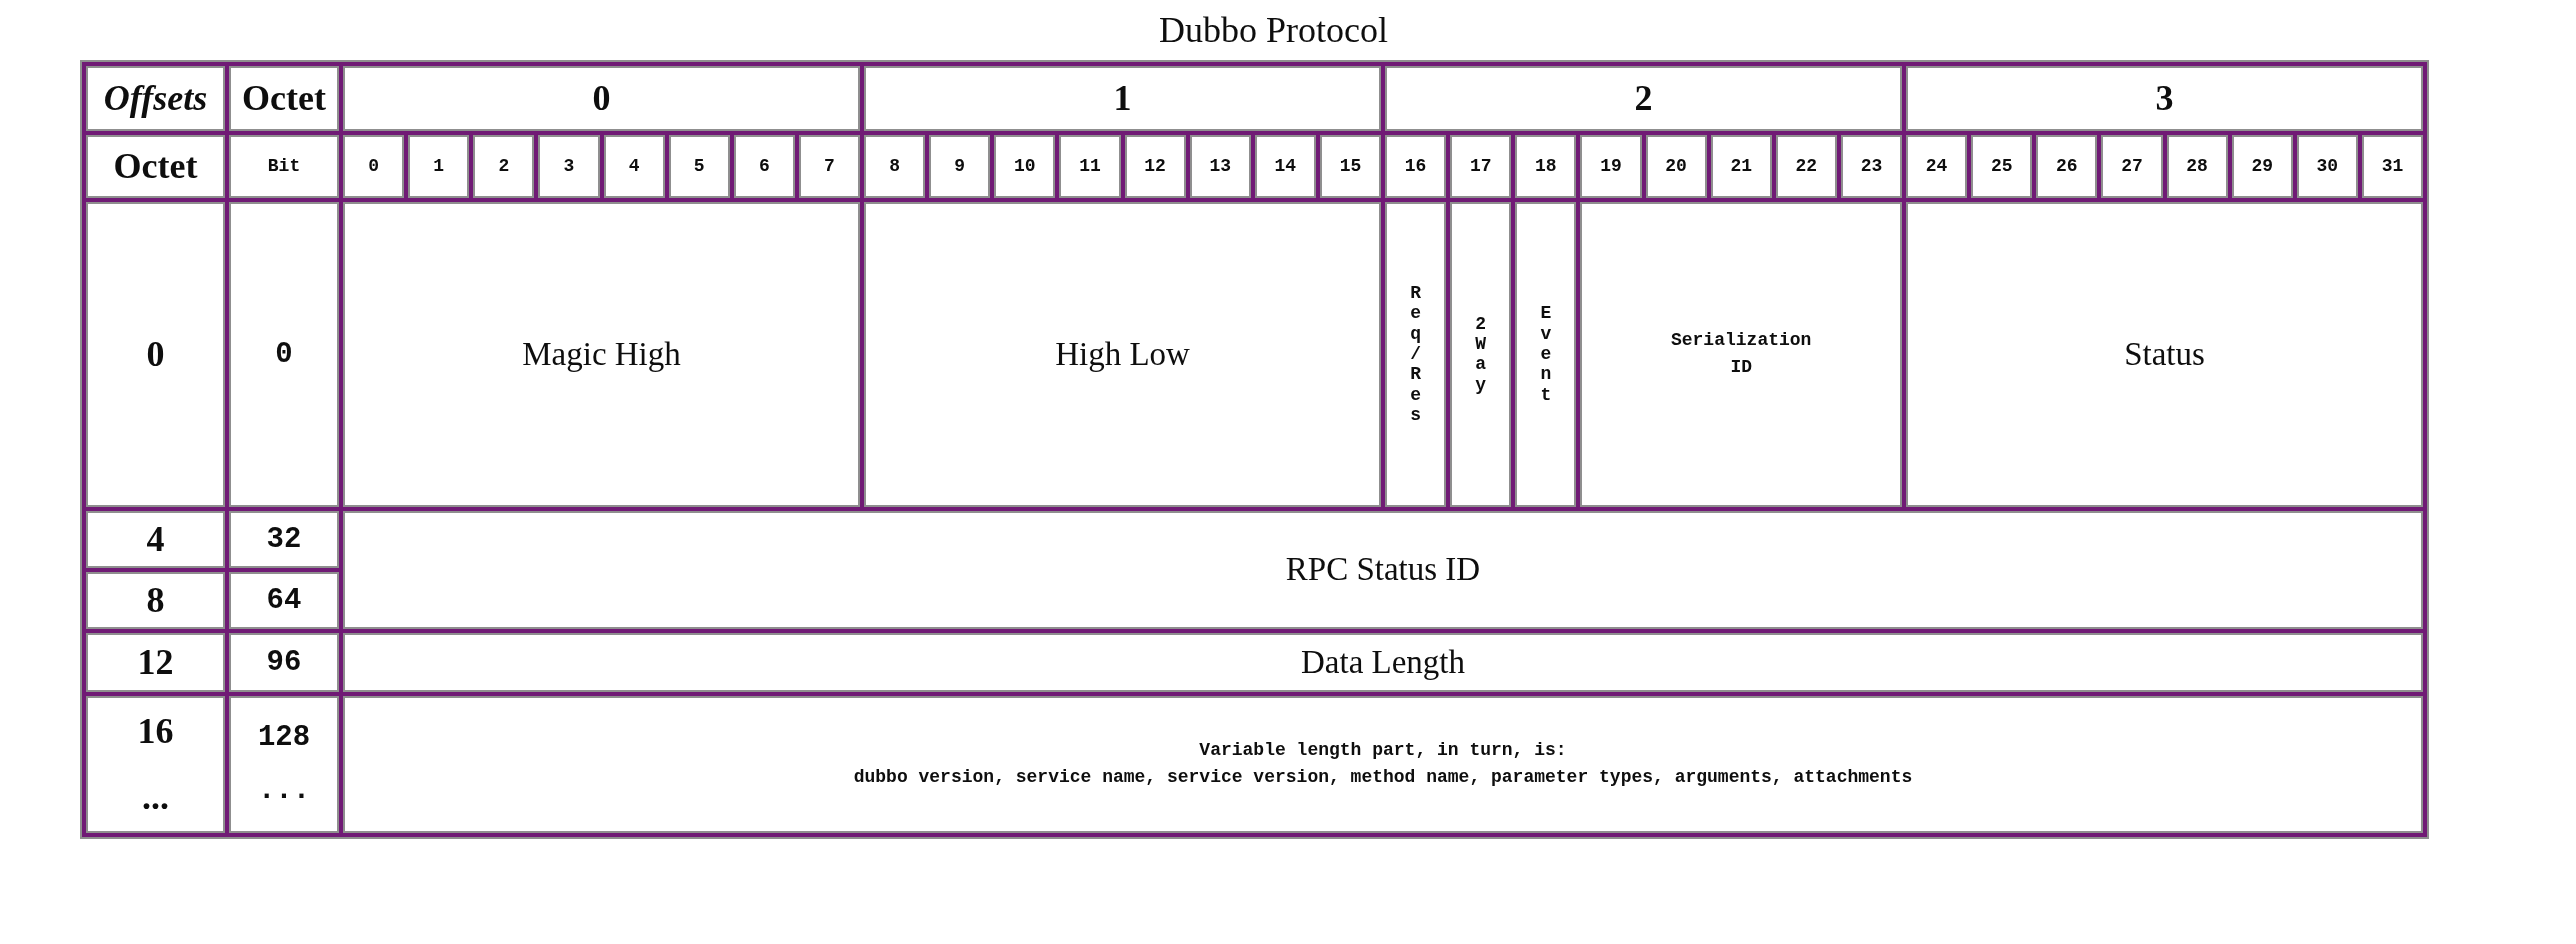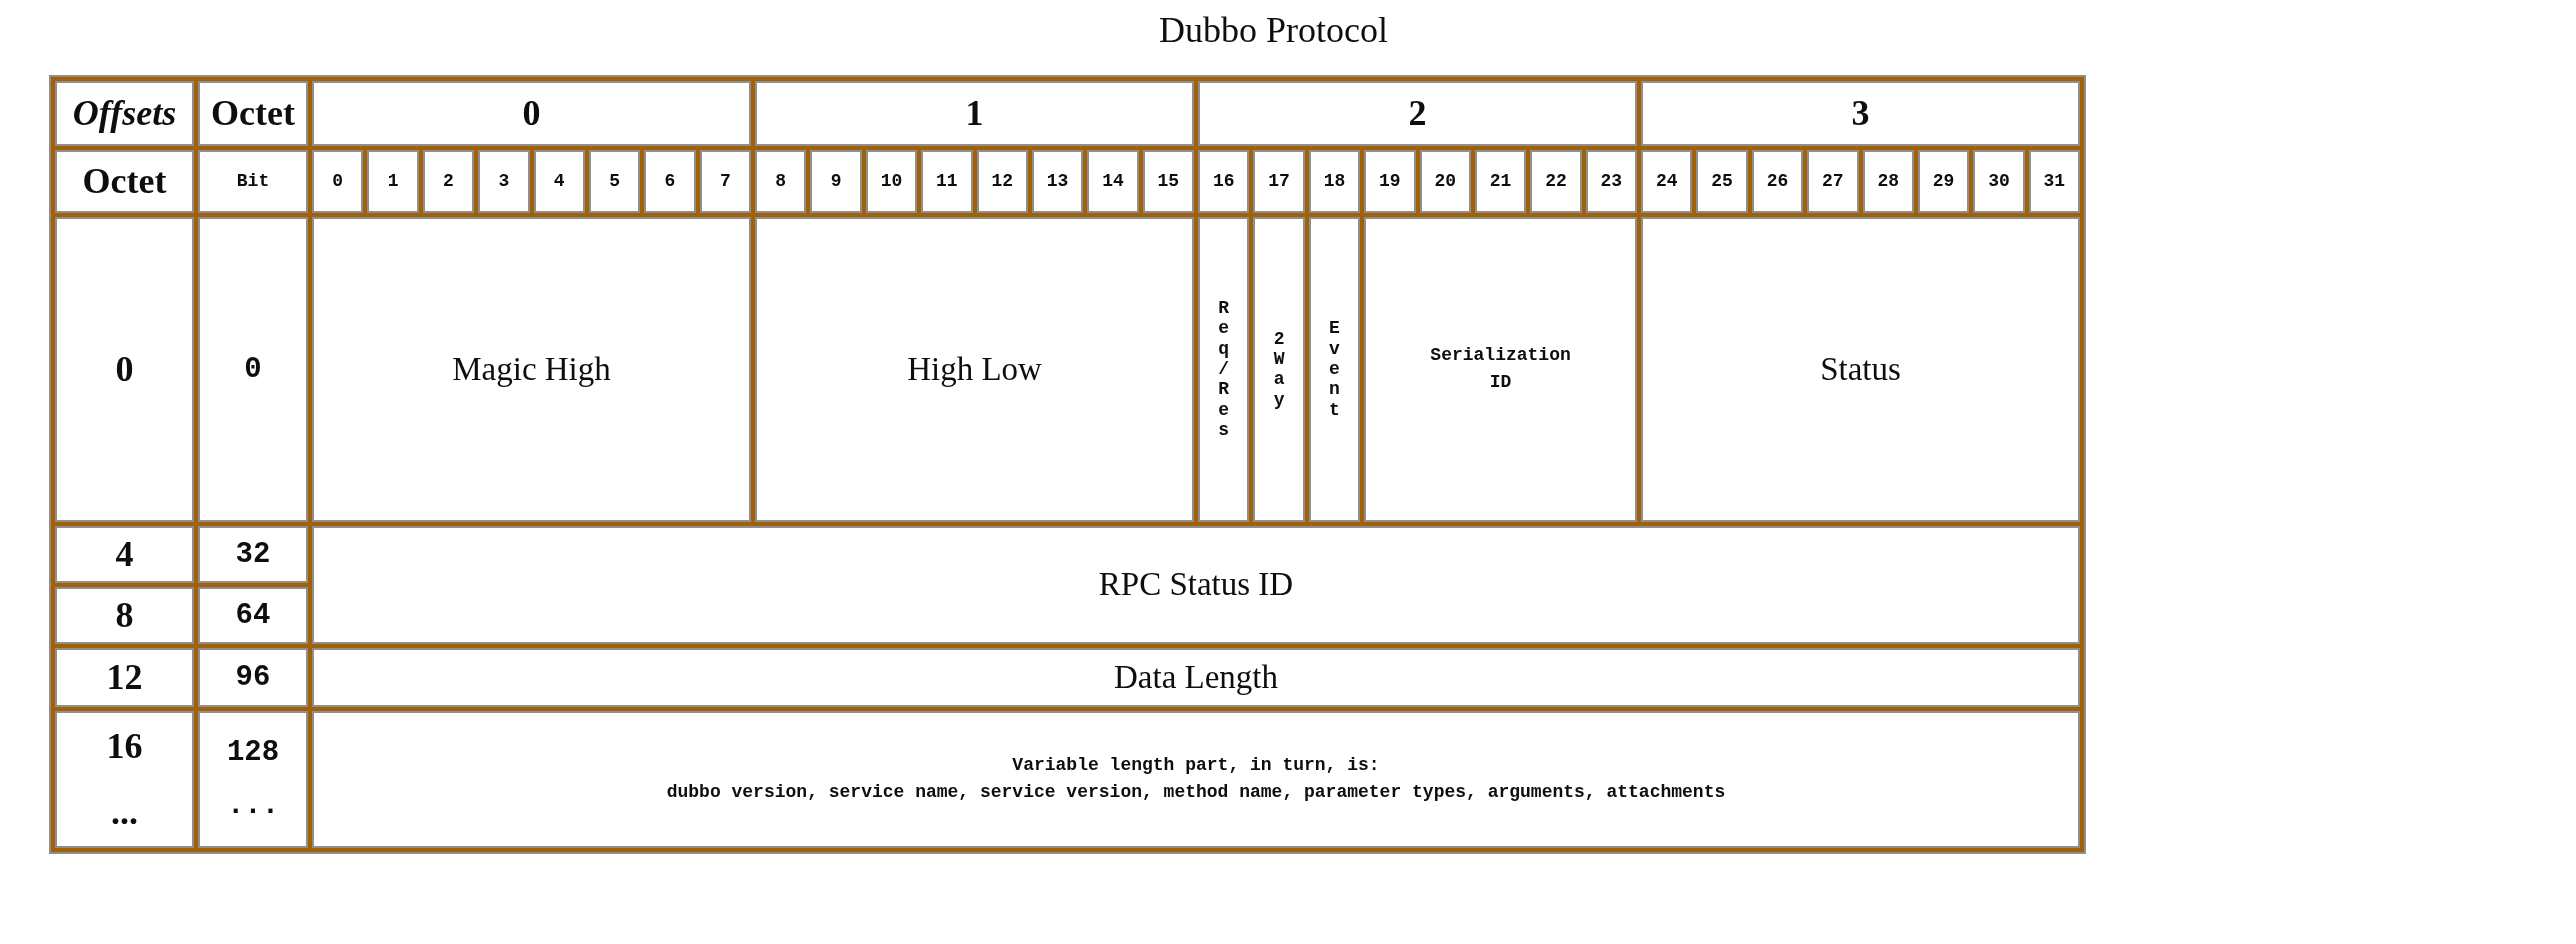--- a/index.html
+++ b/index.html
@@ -15,30 +15,31 @@
   .wrap {
     position: absolute;
     left: 49px;
     top: 7.8px;
     width: 2449px;
   }
   .title {
     text-align: center;
     font-size: 36px;
     line-height: 1.25;
-    margin-bottom: 22px;
+    margin-bottom: 7px;
     font-family: "Liberation Serif", serif;
   }
   table.proto {
     table-layout: fixed;
-    width: 2037px;
+    width: 2349px;
     border-collapse: separate;
     border-spacing: 4.9px;
     border: 2.9px solid #8f8f8f;
-    background: #a16207;
+    background: #701a75;
+    margin-left: 31px;
   }
   td {
     border: 2px solid #8f8f8f;
     background: #ffffff;
     text-align: center;
     vertical-align: middle;
     padding: 0;
     overflow: hidden;
   }
   col.c1 { width: 139px; }

